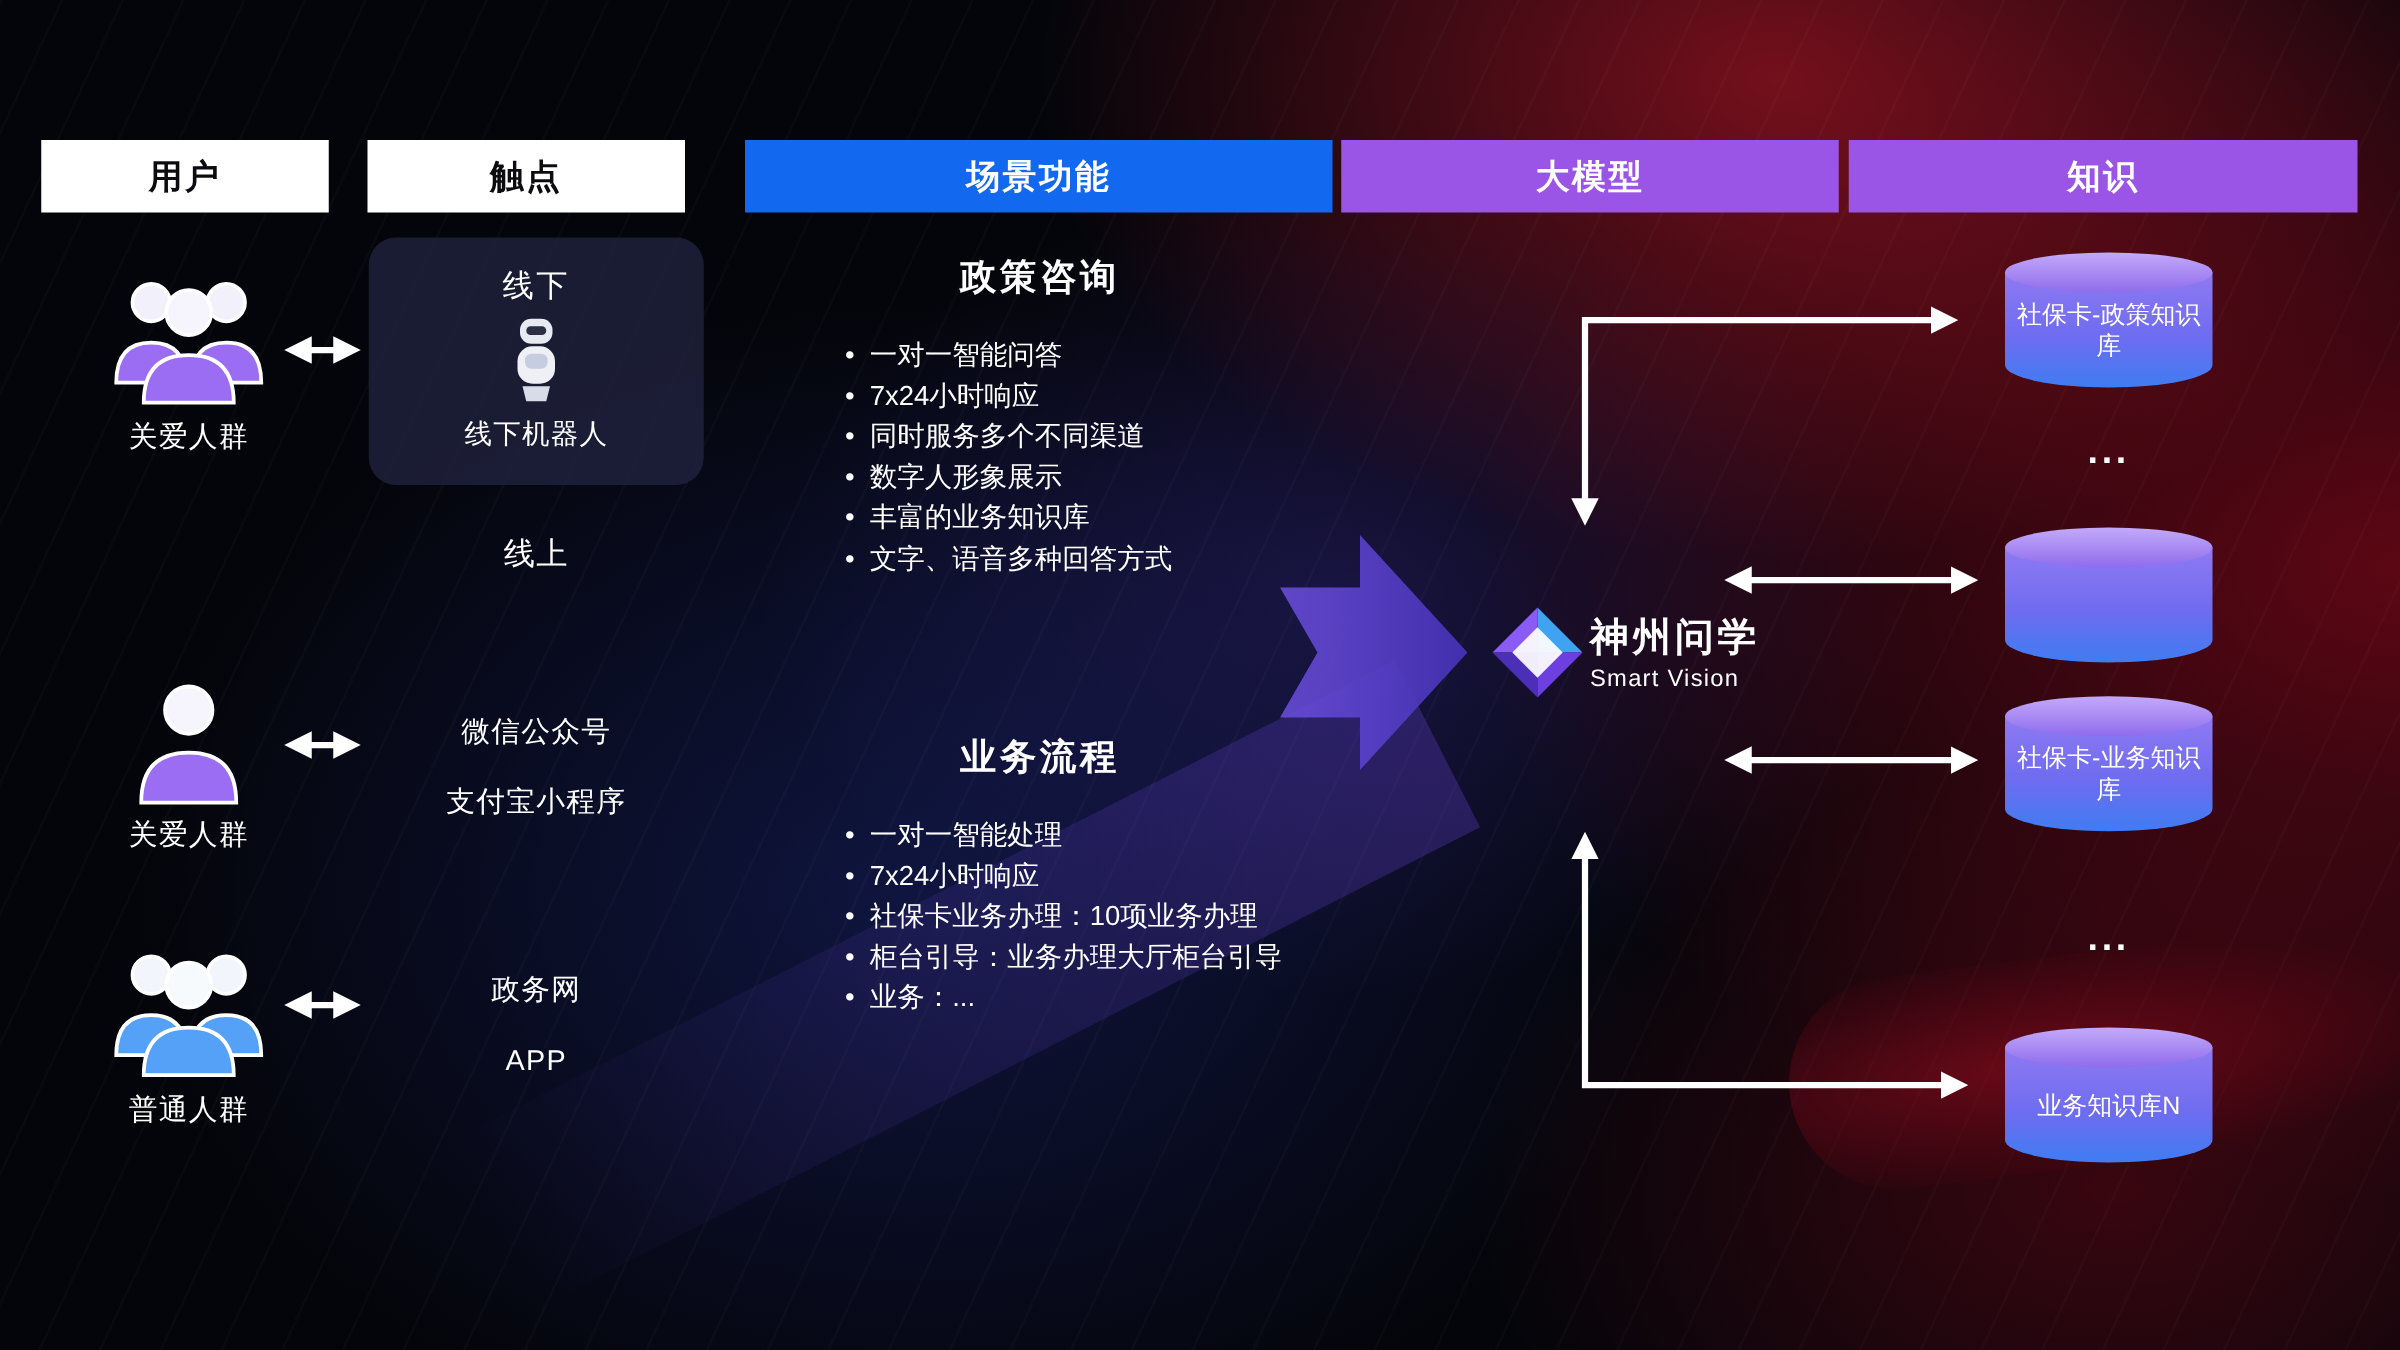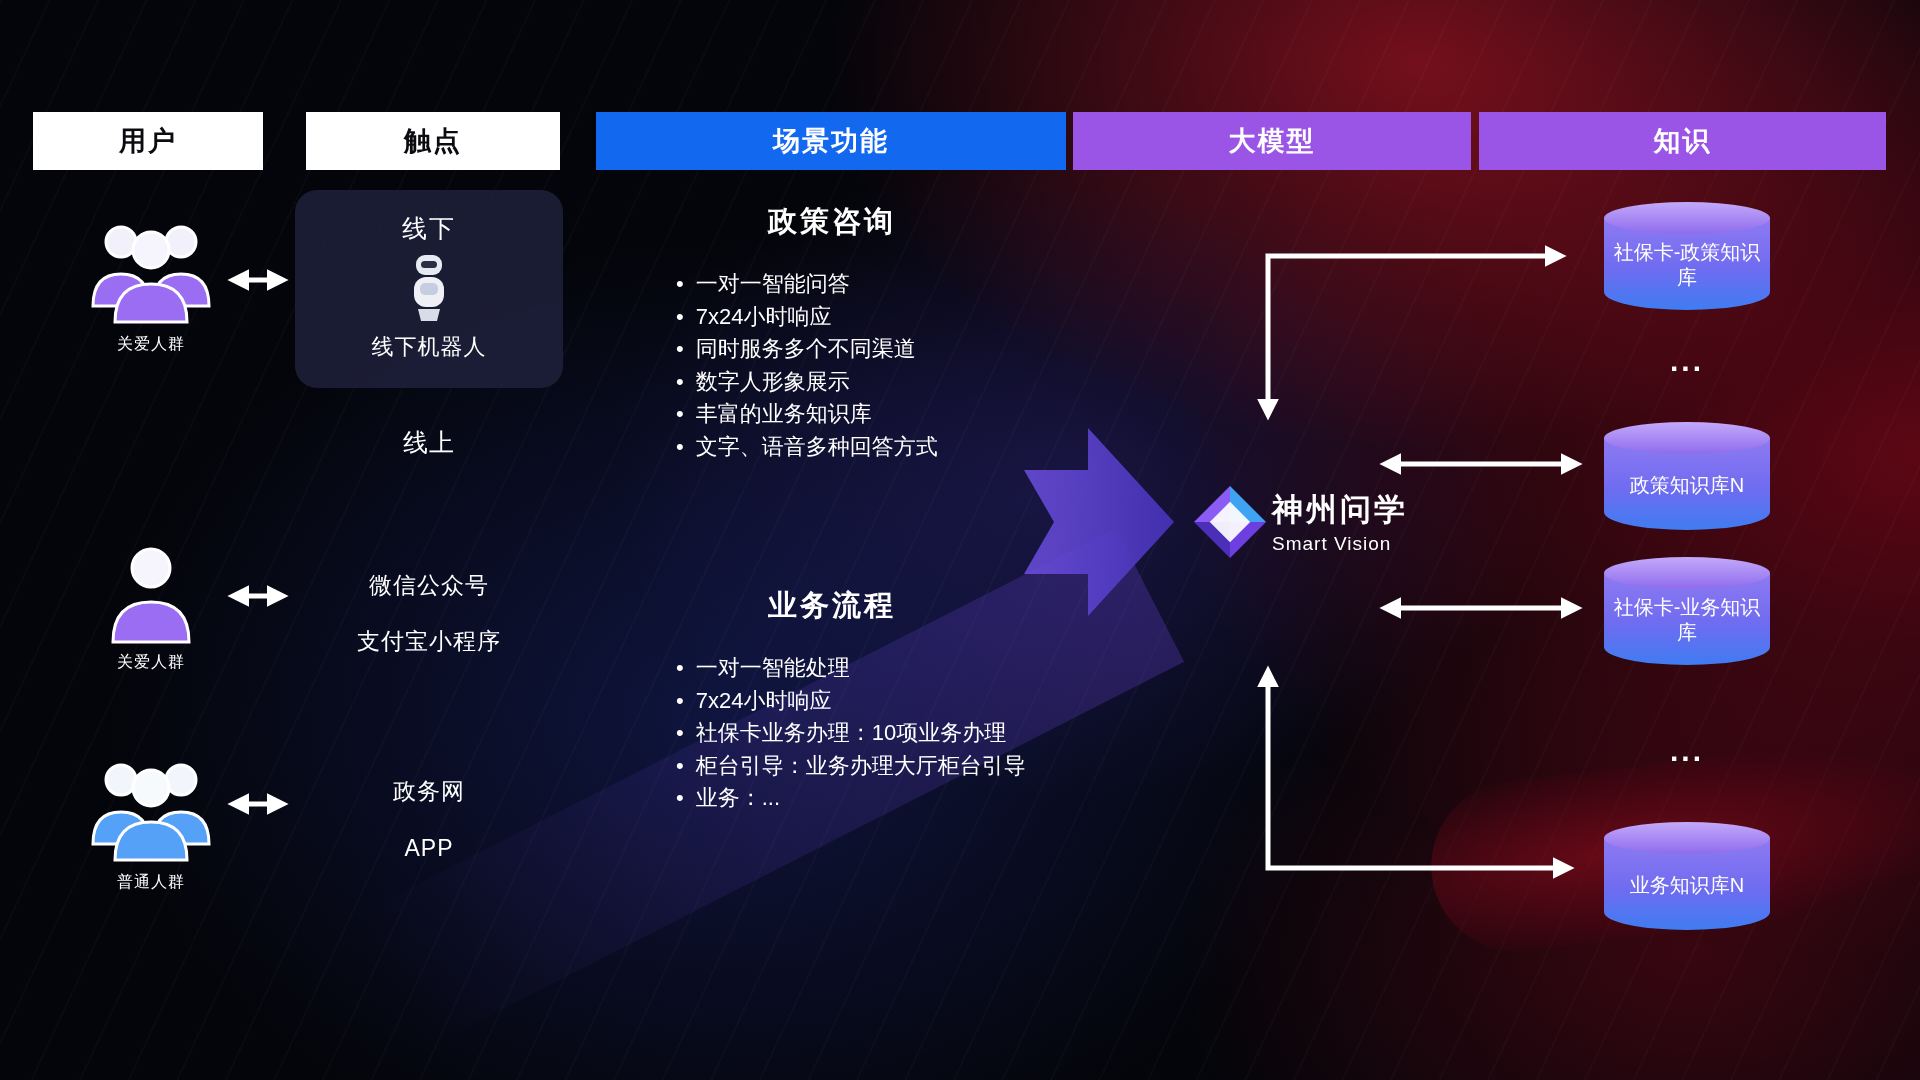--- a/index.html
+++ b/index.html
@@ -25,21 +25,21 @@
 
   
   .hdr{position:absolute;top:112px;height:58px;display:flex;align-items:center;justify-content:center;
     font-size:27px;font-weight:bold;letter-spacing:2px;}
   .hdr-white{background:#ffffff;color:#0b0b10;}
   .hdr-blue{background:#1368f0;color:#fff;}
   .hdr-purple{background:#9b55e6;color:#fff;}
 
   
   .user-block{position:absolute;width:170px;display:flex;flex-direction:column;align-items:center;}
-  .user-label{font-size:16px;margin-top:6px;letter-spacing:1px;}
+  .user-label{font-size:23px;margin-top:6px;letter-spacing:1px;}
 
   
   .offline-card{position:absolute;left:295px;top:190px;width:268px;height:198px;border-radius:22px;
     background:rgba(32,34,62,.8);display:flex;flex-direction:column;align-items:center;
     justify-content:space-between;box-sizing:border-box;padding:22px 0 26px;}
   .tp-big{font-size:25px;letter-spacing:2px;}
   .tp-sub{font-size:22px;letter-spacing:1px;}
   .tp-text{position:absolute;left:294px;width:270px;text-align:center;font-size:23px;letter-spacing:1px;}
 
   
@@ -90,21 +90,21 @@
       <linearGradient id="bigArrowG" x1="0" y1="0" x2="1" y2="0">
         <stop offset="0" stop-color="#6d4fe0" stop-opacity="0.85"></stop>
           <stop offset="1" stop-color="#4431b4" stop-opacity="0.95"></stop>
       </linearGradient>
     </defs>
   </svg>
 
   <div class="hdr hdr-white" style="left:33px;width:230px">
     <span>用户</span>
   </div>
-  <div class="hdr hdr-white" style="left:306px;width:254px">
+  <div class="hdr hdr-white" style="left:294px;width:254px">
     <span>触点</span>
   </div>
   <div class="hdr hdr-blue" style="left:596px;width:470px">
     <span>场景功能</span>
   </div>
   <div class="hdr hdr-purple" style="left:1479px;width:407px">
     <span>知识</span>
   </div>
   <div class="hdr hdr-purple" style="left:1073px;width:398px">
     <span>大模型</span>
@@ -216,21 +216,20 @@
     <div class="cyl-label">社保卡-政策知识库</div>
   </div>
 
   <div class="kb-dots" style="top:344px">...</div>
 
   <div class="cyl" style="top:420px">
     <svg width="170" height="112" viewBox="0 0 170 112">
       <path d="M2,18 v74 a83,18 0 0 0 166,0 v-74" fill="url(#cylBody)"></path>
       <ellipse cx="85" cy="18" rx="83" ry="16" fill="url(#cylTop)"></ellipse>
     </svg>
-    <div class="cyl-label">政策知识库N</div>
   </div>
 
   <div class="cyl" style="top:555px">
     <svg width="170" height="112" viewBox="0 0 170 112">
       <path d="M2,18 v74 a83,18 0 0 0 166,0 v-74" fill="url(#cylBody)"></path>
       <ellipse cx="85" cy="18" rx="83" ry="16" fill="url(#cylTop)"></ellipse>
     </svg>
     <div class="cyl-label">社保卡-业务知识库</div>
   </div>
 

